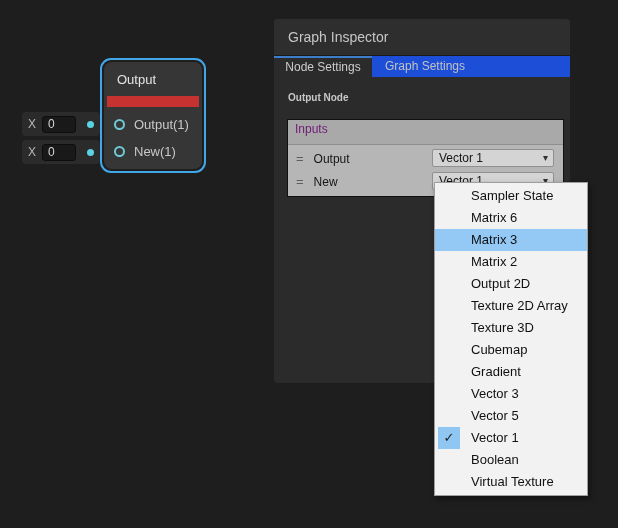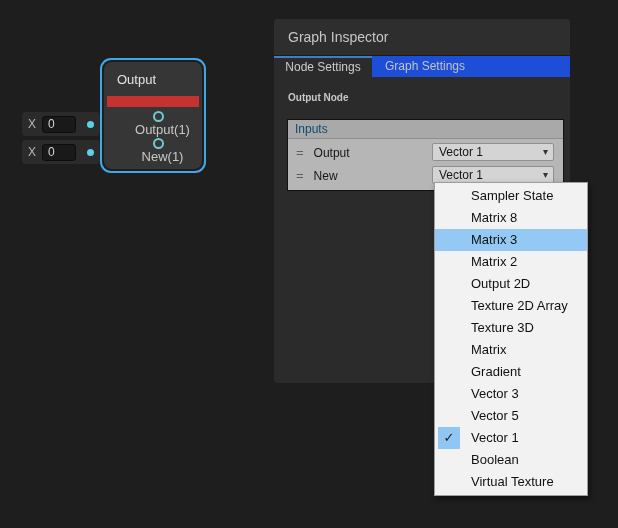--- a/index.html
+++ b/index.html
@@ -23,21 +23,21 @@
     position: absolute; left: 2px; top: 2px; right: 2px; bottom: 2px;
     background: #363636; border-radius: 8px;
     overflow: hidden;
   }
   .node-title {
     height: 34px; line-height: 36px; padding-left: 13px;
     color: #e4e4e4; font-size: 13px;
   }
   .node-color-bar { height: 11px; margin: 0 3px; background: #c53230; }
   .node-ports { padding-top: 4px; }
-  .node-port { height: 27px; display: flex; align-items: center; padding-left: 10px; flex-direction: column; }
+  .node-port { height: 27px; display: flex; align-items: center; padding-left: 10px; }
   .port-circle {
     width: 11px; height: 11px; border: 2px solid #6fc9d4; border-radius: 50%;
     background: #363636; flex: 0 0 auto;
   }
   .port-label { margin-left: 9px; color: #c8c8c8; font-size: 13px; }
 
   
   .widgets { position: absolute; left: 22px; top: 112px; width: 78px; z-index: 2; }
   .xwidget {
     height: 24px; margin-bottom: 4px; background: #2b2b2b; border-radius: 4px;
@@ -83,23 +83,23 @@
   .section-title {
     margin: 15px 0 8px 14px; color: #c8c8c8; font-size: 10px; font-weight: bold;
   }
 
   
   .inputs-box {
     position: absolute; left: 13px; top: 100px; width: 277px;
     border: 1px solid #111; background: #b6b6b6;
   }
   .inputs-header {
-    height: 19px; line-height: 19px; padding-left: 7px;
+    height: 25px; line-height: 19px; padding-left: 7px;
     background: #a9a9a9; border-bottom: 1px solid #8f8f8f;
-    color: #0c4a6e; font-size: 12px;
+    color: #701a75; font-size: 12px;
   }
   .inputs-rows { padding: 2px 0 3px; }
   .input-row { position: relative; height: 23px; display: flex; align-items: center; }
   .drag-handle { margin-left: 8px; color: #5e5e5e; font-size: 13px; cursor: grab; }
   .input-row-label { margin-left: 10px; color: #161616; font-size: 12px; }
   .dropdown {
     position: absolute; right: 9px; top: 2px; width: 122px; height: 18px;
     background: #d4d4d4; border: 1px solid #909090; border-radius: 2px;
     font-size: 12px; color: #151515; line-height: 16px; padding-left: 6px;
     cursor: pointer;
@@ -207,21 +207,21 @@
 
 <div class="menu">
 
     <div class="menu-item">
       
       <span>Sampler State</span>
     </div>
 
     <div class="menu-item">
       
-      <span>Matrix 8</span>
+      <span>Matrix 6</span>
     </div>
 
     <div class="menu-item highlighted">
       
       <span>Matrix 3</span>
     </div>
 
     <div class="menu-item">
       
       <span>Matrix 2</span>
@@ -237,21 +237,21 @@
       <span>Texture 2D Array</span>
     </div>
 
     <div class="menu-item">
       
       <span>Texture 3D</span>
     </div>
 
     <div class="menu-item">
       
-      <span>Matrix</span>
+      <span>Cubemap</span>
     </div>
 
     <div class="menu-item">
       
       <span>Gradient</span>
     </div>
 
 
     <div class="menu-item">
       

